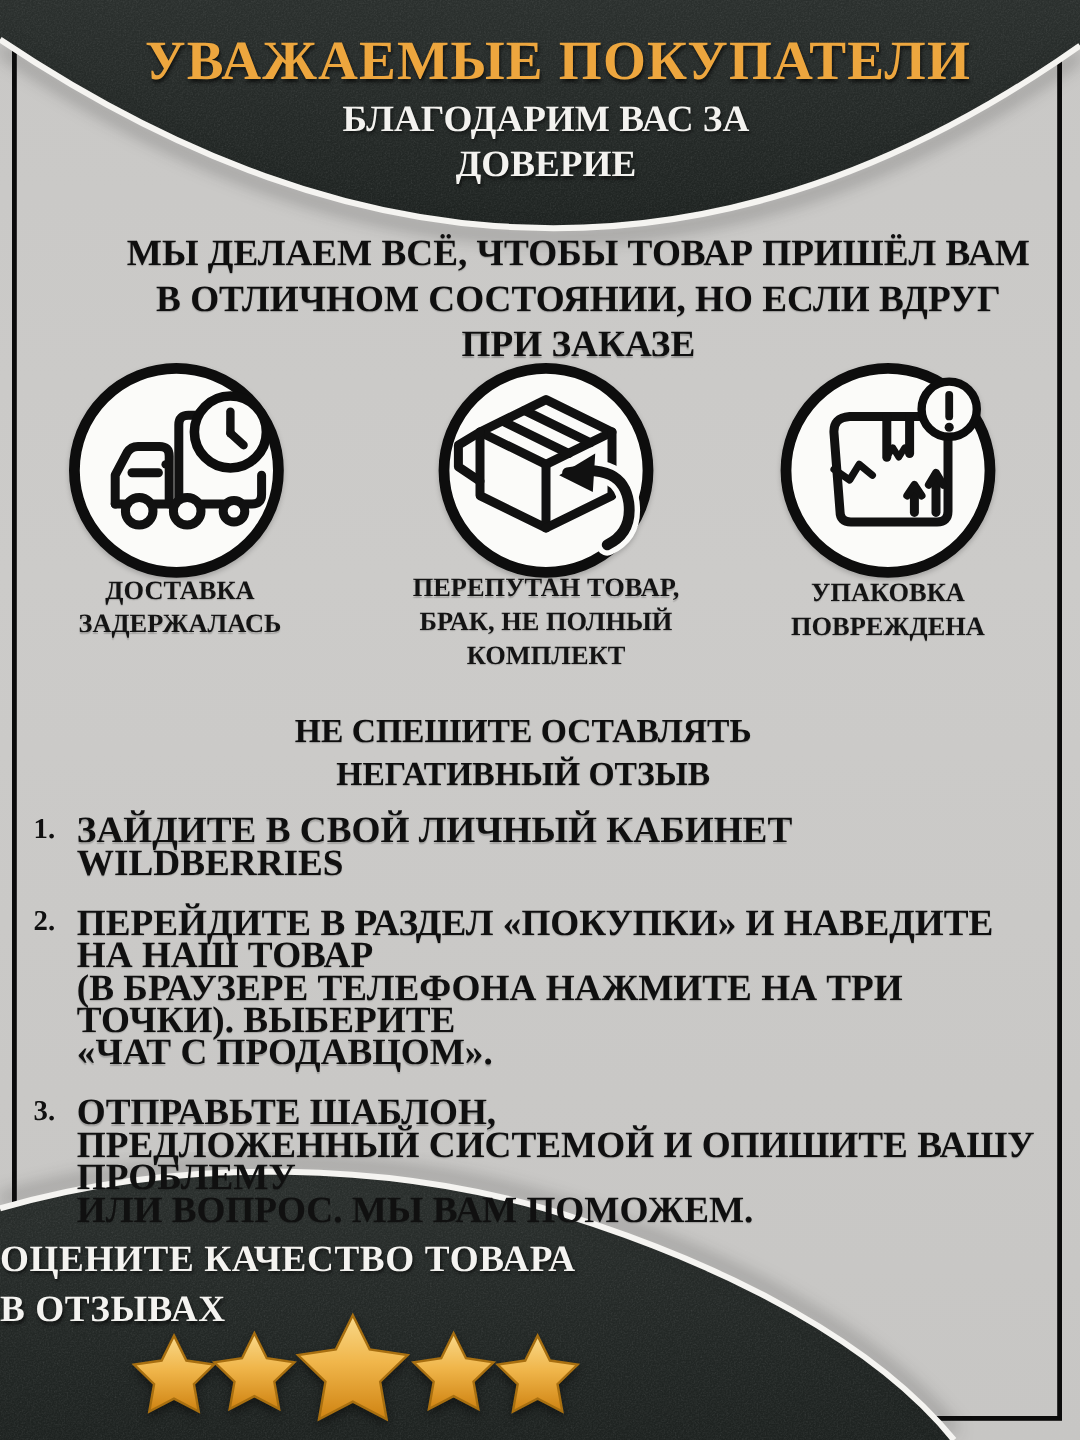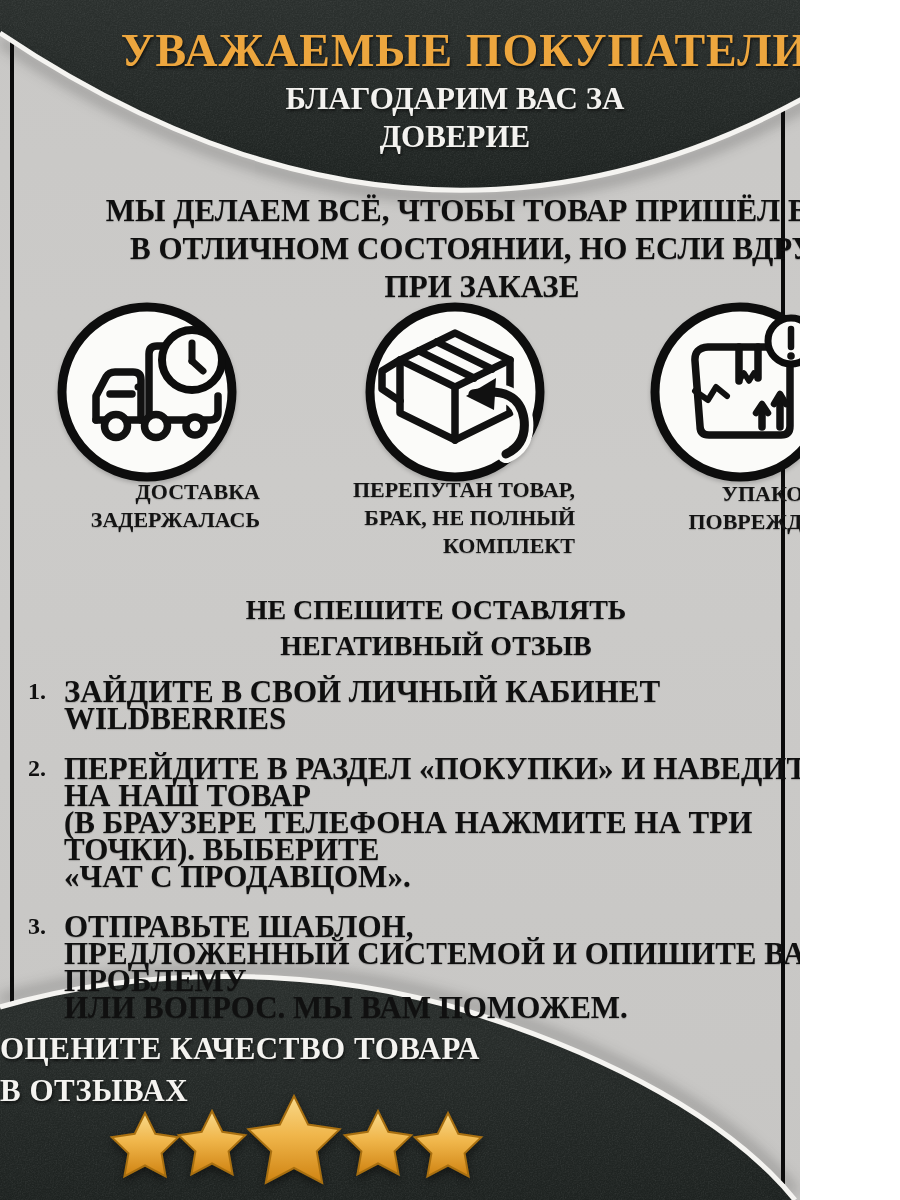--- a/index.html
+++ b/index.html
@@ -1,31 +1,31 @@
 <!DOCTYPE html>
 <html><head>
 <meta charset="utf-8">
 <style>
   html,body{margin:0;padding:0;}
-  .canvas{position:relative;width:800px;height:1200px;overflow:hidden;
+  .canvas{position:relative;width:900px;height:1200px;overflow:hidden;
           background:linear-gradient(180deg,#c9c8c6 0%,#cccbc9 40%,#c7c6c4 100%);
           font-family:"Liberation Serif","DejaVu Serif",serif;font-weight:700;}
   .frame{position:absolute;left:10px;top:-40px;right:15px;bottom:16px;
          border:4px solid #0b0b0b;z-index:1;}
   .lay{position:absolute;z-index:3;}
   svg.band{position:absolute;left:0;z-index:2;display:block;}
   .pre{white-space:pre-line;}
   .hdr-title{top:24px;left:15px;width:900px;text-align:center;font-size:46px;
              letter-spacing:1px;color:#eda63e;text-shadow:1px 2px 3px rgba(0,0,0,.65);z-index:4;}
   .hdr-sub{top:80px;left:5px;width:900px;text-align:center;font-size:31px;line-height:38px;
            color:#f3f2ef;text-shadow:1px 2px 3px rgba(0,0,0,.6);z-index:4;}
   .intro{top:192px;left:0;width:900px;text-align:center;font-size:31px;line-height:38px;
          color:#0f0f0f;text-shadow:0 1px 1px rgba(0,0,0,.25);padding-left:32px;}
   .issue-icon{position:absolute;z-index:3;}
-  .issue-label{text-align:right;font-size:22px;line-height:28px;color:#141414;
+  .issue-label{text-align:center;font-size:22px;line-height:28px;color:#141414;
                text-shadow:0 1px 1px rgba(0,0,0,.2);}
   .advice{top:592px;left:-14px;width:900px;text-align:center;font-size:28px;line-height:36px;
           color:#0f0f0f;text-shadow:0 1px 1px rgba(0,0,0,.25);}
   .steps{top:678px;left:28px;width:846px;}
   .step{display:flex;align-items:flex-start;margin-bottom:23px;}
   .step-num{width:36px;flex:0 0 36px;font-size:24px;line-height:27px;color:#101010;}
   .step-text{flex:1;font-size:31px;line-height:27px;color:#101010;
              text-shadow:0 1px 1px rgba(0,0,0,.2);}
   .ftr-head{top:1028px;left:0;width:570px;text-align:left;font-size:31px;line-height:42px;
             letter-spacing:.5px;color:#f4f3f0;text-shadow:1px 2px 3px rgba(0,0,0,.65);z-index:4;}

